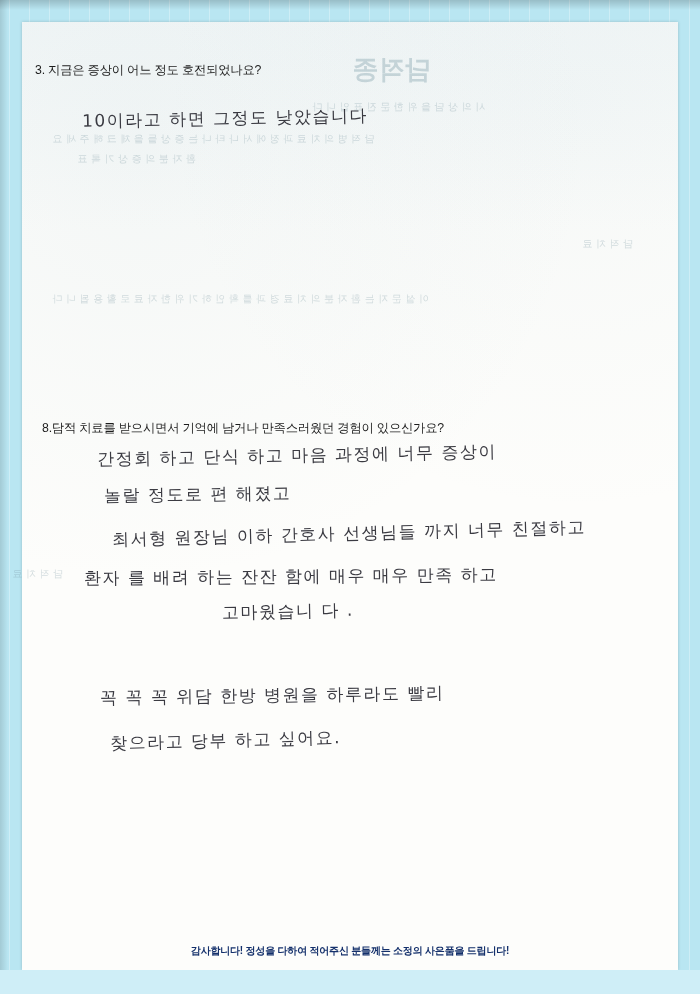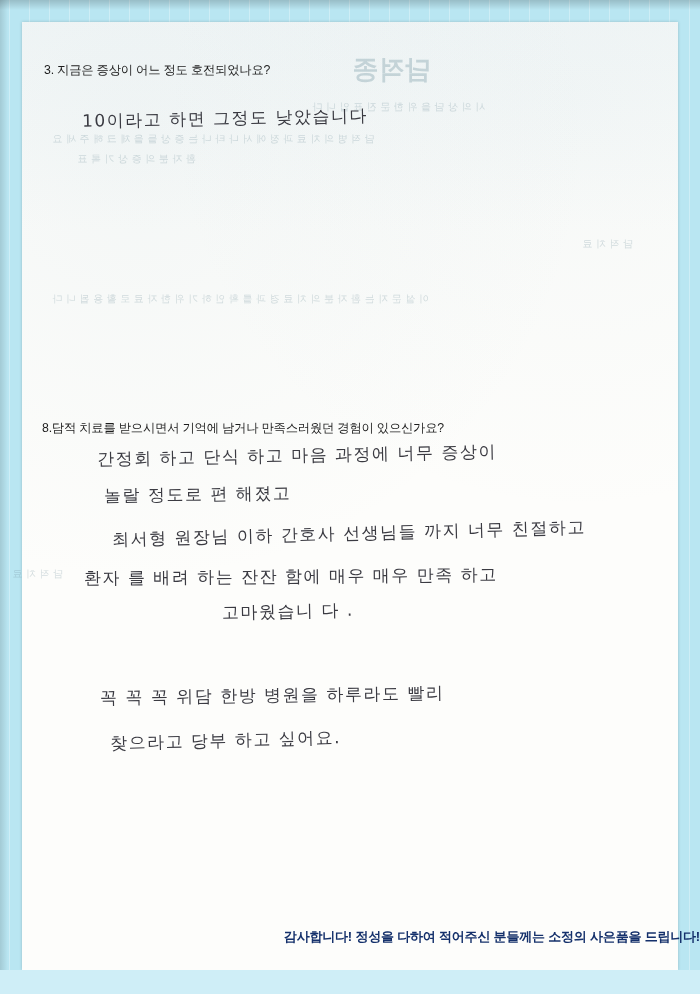--- a/index.html
+++ b/index.html
@@ -108,23 +108,23 @@
   }
   .hand.l2 { transform: rotate(-0.8deg); }
   .hand.l3 { transform: rotate(-1.5deg); }
   .hand.l4 { transform: rotate(-0.5deg); }
 
   
   .footer {
     position: absolute;
     left: 0;
     right: 0;
-    bottom: 48px;
-    text-align: right;
-    font-size: 13px;
+    bottom: 36px;
+    text-align: center;
+    font-size: 10px;
     font-weight: bold;
     color: #14306b;
     letter-spacing: -0.2px;
   }
   .bottom-band {
     position: absolute;
     left: 0; right: 0; bottom: 0; height: 24px;
     background: #cfeef7;
   }
 </style>
@@ -141,21 +141,21 @@
     <div class="sheet-grain"></div>
 
     <div class="bleed big" style="left:330px; top:30px;">담적종</div>
     <div class="bleed" style="left:290px; top:78px;">시 의 상 담 을 위 한 문 진 표 입 니 다</div>
     <div class="bleed" style="left:30px; top:110px;">담 적 병 의 치 료 과 정 에 서 나 타 나 는 증 상 들 을 체 크 해 주 세 요</div>
     <div class="bleed" style="left:55px; top:130px;">환 자 분 의 증 상 기 록 표</div>
     <div class="bleed" style="left:30px; top:270px;">이 설 문 지 는 환 자 분 의 치 료 경 과 를 확 인 하 기 위 한 자 료 로 활 용 됩 니 다</div>
     <div class="bleed" style="left:560px; top:215px;">담 적 치 료</div>
     <div class="bleed" style="left:-10px; top:545px;">담 적 치 료</div>
 
-    <div class="question" style="left:22px; top:40px;">3. 지금은 증상이 어느 정도 호전되었나요?</div>
+    <div class="question" style="left:13px; top:40px;">3. 지금은 증상이 어느 정도 호전되었나요?</div>
     <div class="hand" style="left:60px; top:85px;">10이라고 하면    그정도  낮았습니다</div>
 
     <div class="question" style="left:20px; top:398px;">8.담적 치료를 받으시면서 기억에 남거나 만족스러웠던 경험이 있으신가요?</div>
     <div class="hand" style="left:75px; top:422px;">간정회 하고   단식 하고  마음 과정에 너무  증상이</div>
     <div class="hand l2" style="left:82px; top:461px;">놀랄 정도로    편 해졌고</div>
     <div class="hand l3" style="left:90px; top:500px;">최서형 원장님 이하  간호사  선생님들 까지   너무 친절하고</div>
     <div class="hand l4" style="left:62px; top:543px;">환자 를 배려 하는  잔잔 함에   매우 매우  만족 하고</div>
     <div class="hand" style="left:200px; top:578px;">고마웠습니 다 .</div>
 
     <div class="hand l2" style="left:78px; top:662px;">꼭 꼭 꼭   위담 한방 병원을   하루라도 빨리</div>

